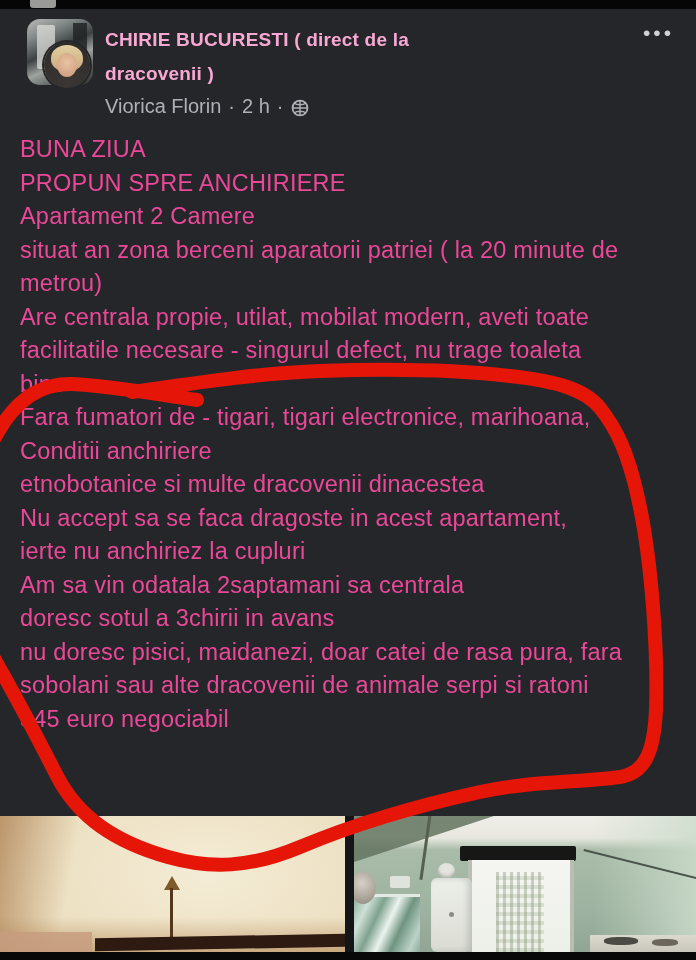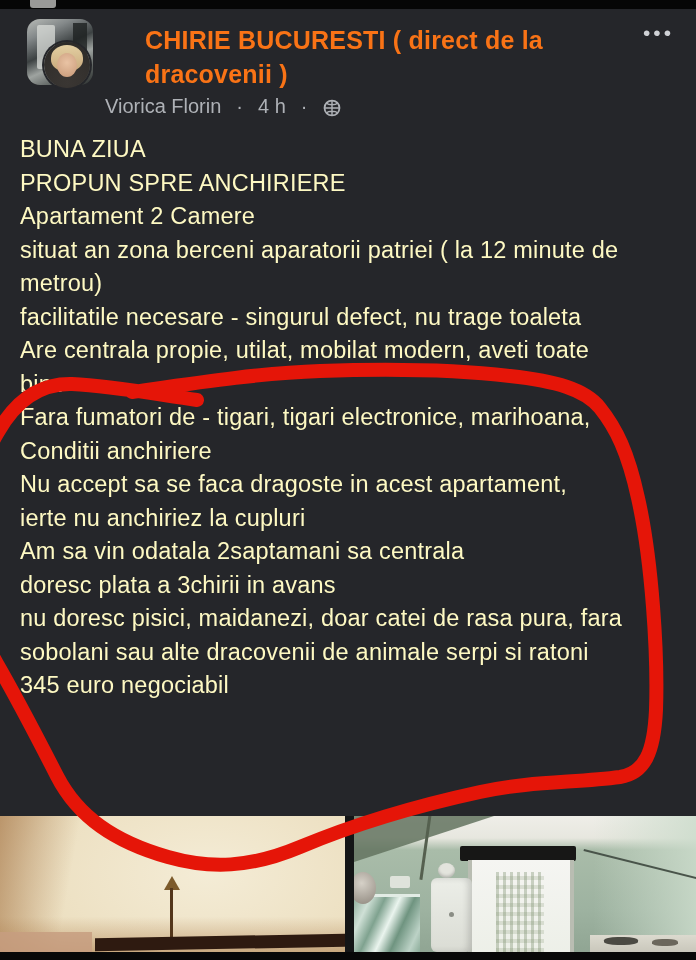--- a/index.html
+++ b/index.html
@@ -21,30 +21,30 @@
   }
   .avatar-square .door{position:absolute;left:10px;top:6px;width:18px;height:44px;background:#d9dcd8;opacity:.75;border-radius:2px;}
   .avatar-square .dark{position:absolute;right:6px;top:4px;width:14px;height:52px;background:#1e2222;opacity:.8;}
   .avatar-circle{
     position:absolute;left:44px;top:33px;width:46px;height:46px;border-radius:50%;overflow:hidden;
     background:radial-gradient(circle at 50% 88%,#3a3633 0%,#33302d 55%,#2a2826 100%);
     box-shadow:0 0 0 2px #25262a;
   }
   .avatar-circle .hair{position:absolute;left:7px;top:3px;width:32px;height:26px;border-radius:50% 50% 42% 42%;background:linear-gradient(180deg,#e3cfa2,#c9a97c);}
   .avatar-circle .face{position:absolute;left:13px;top:11px;width:20px;height:24px;border-radius:50%;background:radial-gradient(circle at 50% 40%,#e9c3a4,#c79877);}
-  .group-title{position:absolute;left:105px;top:14px;width:520px;color:#f97316;font-size:25px;font-weight:bold;line-height:34px;letter-spacing:.2px;margin-left:40px;}
-  .byline{position:absolute;left:105px;top:86px;display:flex;align-items:center;gap:15px;color:#aeb1b6;font-size:20px;}
+  .group-title{position:absolute;left:105px;top:14px;width:520px;color:#f9a8d4;font-size:19px;font-weight:bold;line-height:34px;letter-spacing:.2px;}
+  .byline{position:absolute;left:105px;top:86px;display:flex;align-items:center;gap:7px;color:#aeb1b6;font-size:20px;}
   .byline .sep{color:#aeb1b6;}
   .globe{display:inline-block;width:18px;height:18px;margin-top:2px;}
   .menu-dots{position:absolute;right:22px;top:14px;color:#cfd1d5;font-size:21px;letter-spacing:3px;line-height:20px;cursor:pointer;}
 
   
   .post-text{position:absolute;left:20px;top:133px;width:668px;}
   .post-text .line{
-    color:#fef9c3;font-size:23.5px;line-height:33.5px;white-space:pre;letter-spacing:.2px;
+    color:#ec4899;font-size:23.5px;line-height:33.5px;white-space:pre;letter-spacing:.2px;
   }
 
   
   .photos{position:absolute;left:0;top:816px;width:696px;height:136px;display:flex;}
   .photo{position:relative;height:136px;overflow:hidden;}
   .photo-left{width:345px;
     background:
       linear-gradient(100deg,rgba(164,116,70,.65) 0%,rgba(164,116,70,0) 22%),
       linear-gradient(0deg,rgba(170,122,72,.55) 0%,rgba(170,122,72,0) 26%),
       radial-gradient(ellipse 430px 250px at 60% 42%,#f4ecd6 0%,#ecdfc0 42%,#ddc69c 68%,#c8a273 88%,#b5885a 100%);
@@ -104,47 +104,48 @@
       <div class="hair"></div>
       <div class="face"></div>
     </div>
     <div class="group-title">
         <div class="tline">CHIRIE BUCURESTI ( direct de la</div>
         <div class="tline">dracovenii )</div>
       </div>
     <div class="byline">
       <span>Viorica Florin</span>
       <span class="sep">·</span>
-      <span>4 h</span>
+      <span>2 h</span>
       <span class="sep">·</span>
       <span class="globe">
         <svg viewBox="0 0 20 20" width="18" height="18">
           <circle cx="10" cy="10" r="8.3" fill="none" stroke="#aeb1b6" stroke-width="2"></circle>
           <path d="M10 1.7 V18.3 M1.7 10 H18.3 M4 4.8 C6 7,14 7,16 4.8 M4 15.2 C6 13,14 13,16 15.2" fill="none" stroke="#aeb1b6" stroke-width="1.6"></path>
         </svg>
       </span>
     </div>
     <div class="menu-dots">•••</div>
   </div>
 
   <div class="post-text">
       <div class="line">BUNA ZIUA</div>
       <div class="line">PROPUN SPRE ANCHIRIERE</div>
       <div class="line">Apartament 2 Camere</div>
-      <div class="line">situat an zona berceni aparatorii patriei ( la 12 minute de</div>
+      <div class="line">situat an zona berceni aparatorii patriei ( la 20 minute de</div>
       <div class="line">metrou)</div>
+      <div class="line">Are centrala propie, utilat, mobilat modern, aveti toate</div>
       <div class="line">facilitatile necesare - singurul defect, nu trage toaleta</div>
-      <div class="line">Are centrala propie, utilat, mobilat modern, aveti toate</div>
       <div class="line">bine</div>
       <div class="line">Fara fumatori de - tigari, tigari electronice, marihoana,</div>
       <div class="line">Conditii anchiriere</div>
+      <div class="line">etnobotanice si multe dracovenii dinacestea</div>
       <div class="line">Nu accept sa se faca dragoste in acest apartament,</div>
       <div class="line">ierte nu anchiriez la cupluri</div>
       <div class="line">Am sa vin odatala 2saptamani sa centrala</div>
-      <div class="line">doresc plata a 3chirii in avans</div>
+      <div class="line">doresc sotul a 3chirii in avans</div>
       <div class="line">nu doresc pisici, maidanezi, doar catei de rasa pura, fara</div>
       <div class="line">sobolani sau alte dracovenii de animale serpi si ratoni</div>
       <div class="line">345 euro negociabil</div>
     </div>
 
   <div class="photos">
     <div class="photo photo-left" title="ceiling of room with pendant lamp, beige walls">
       <div class="lamp-cone"></div>
       <div class="lamp-rod"></div>
       <div class="dresser"></div>

